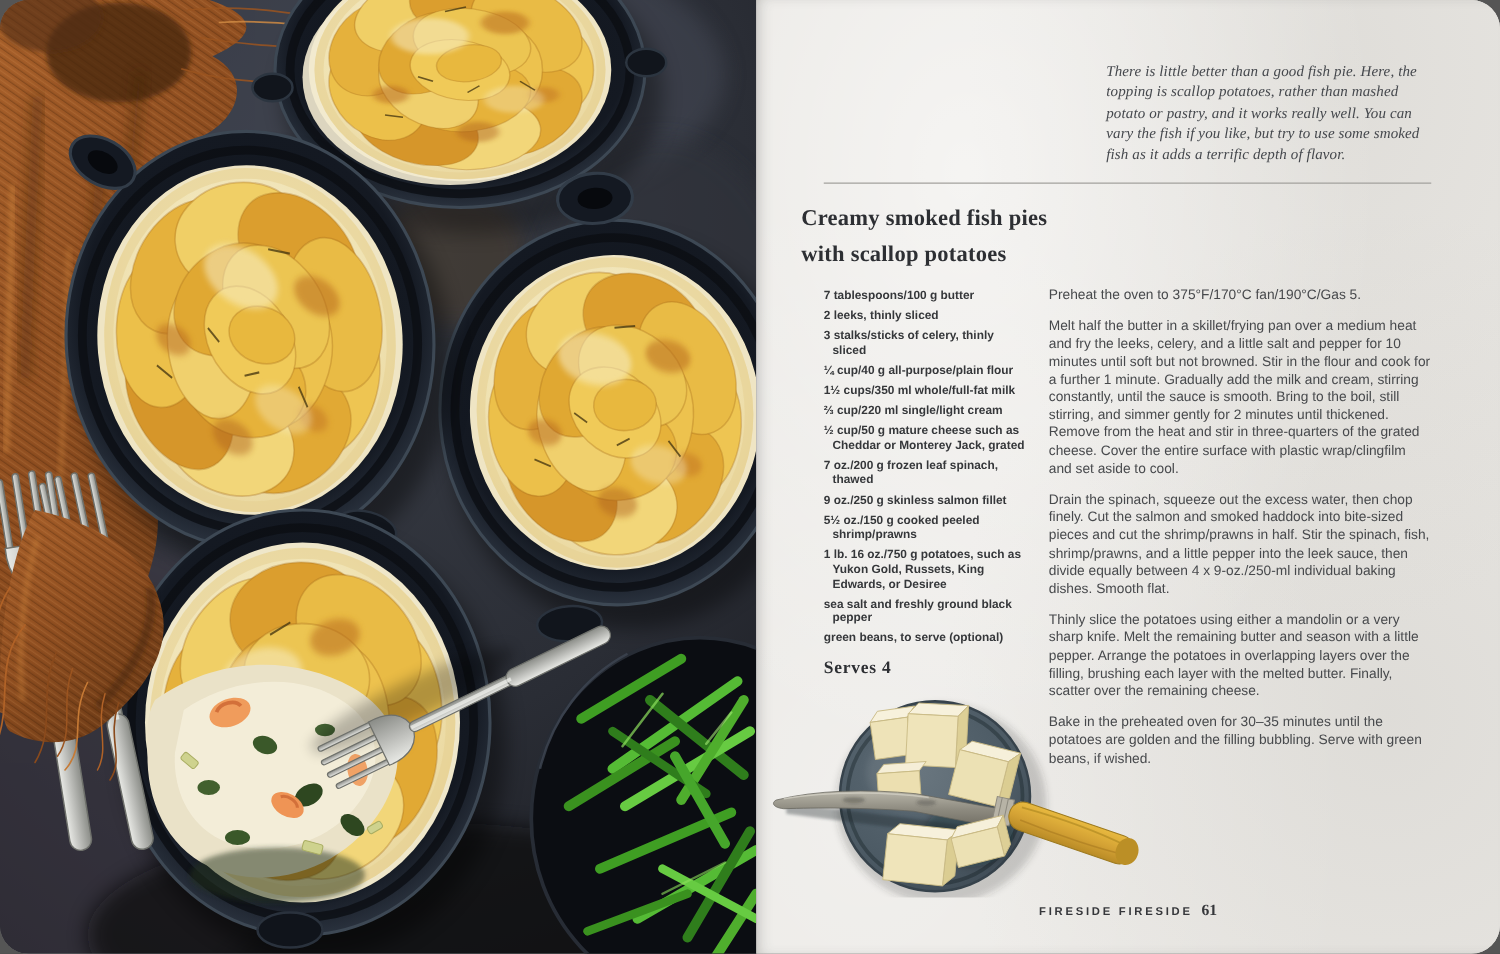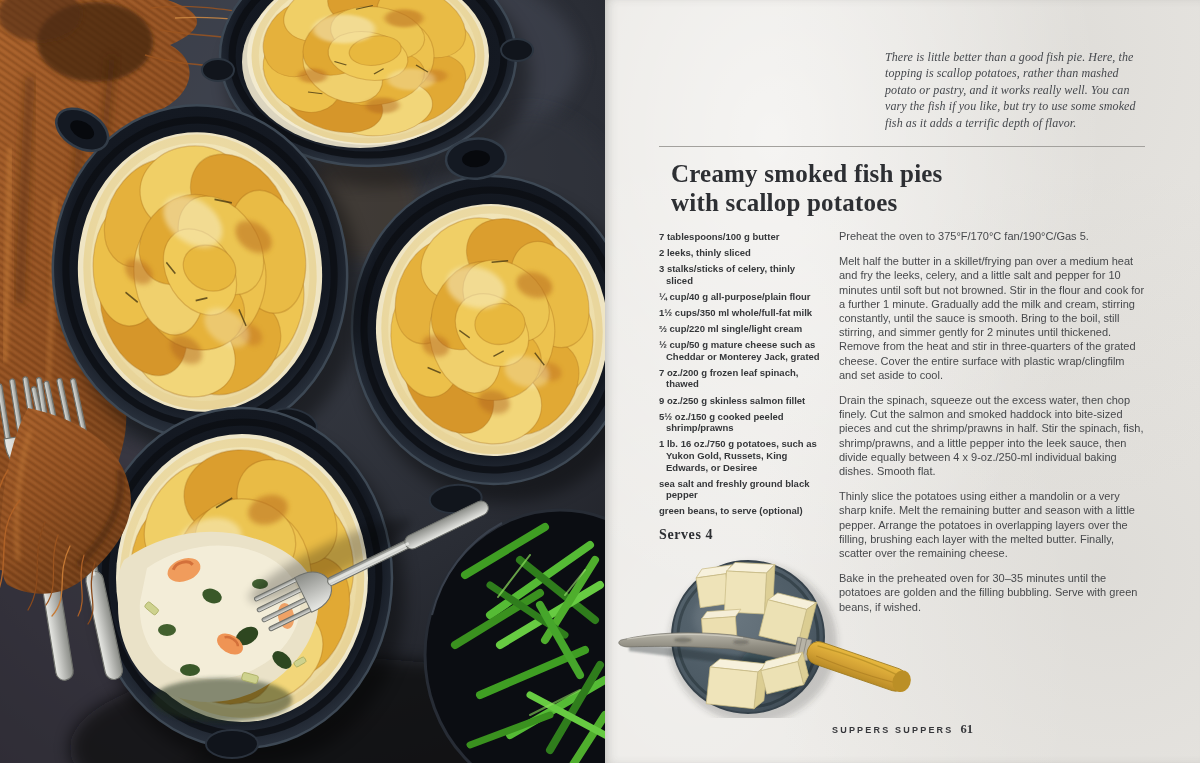--- a/index.html
+++ b/index.html
@@ -1,33 +1,33 @@
 <!DOCTYPE html>
 <html><head>
 <meta charset="utf-8">
 <style>
   html,body{margin:0;padding:0;background:#555;}
-  .spread{position:relative;width:1200px;height:763px;overflow:hidden;background:#e9e7e3;font-family:"Liberation Sans","DejaVu Sans",sans-serif;}
+  .spread{position:relative;width:1200px;height:763px;overflow:hidden;background:#e9e7e3;font-family:"Liberation Sans","DejaVu Sans",sans-serif;border-radius:23px;}
   .photo-page{position:absolute;left:0;top:0;width:605px;height:763px;background:#23262d;}
   .photo-page svg{display:block;}
   .recipe-page{position:absolute;left:605px;top:0;width:595px;height:763px;
     background-color:#e9e7e3;
     background-image:
       radial-gradient(ellipse at 28% 18%, rgba(255,255,255,.55), rgba(255,255,255,0) 55%),
       radial-gradient(ellipse at 78% 8%, rgba(205,203,198,.35), rgba(205,203,198,0) 45%),
       radial-gradient(ellipse at 85% 75%, rgba(206,204,199,.4), rgba(206,204,199,0) 50%),
       radial-gradient(ellipse at 15% 85%, rgba(255,255,255,.35), rgba(255,255,255,0) 55%);
     box-shadow:inset 6px 0 14px -8px rgba(60,58,54,.45);}
   .intro{position:absolute;left:280px;top:49px;width:260px;margin:0;
     font-family:"Liberation Serif","DejaVu Serif",serif;font-style:italic;
     font-size:12px;line-height:16.4px;letter-spacing:.1px;color:#45484d;}
   .rule{position:absolute;left:54px;top:146px;width:486px;height:1px;background:#a3a19d;}
-  .title{position:absolute;left:66px;top:160px;margin:0;
+  .title{position:absolute;left:36px;top:160px;margin:0;
     font-family:"Liberation Serif","DejaVu Serif",serif;font-weight:700;
-    font-size:25px;line-height:28.5px;letter-spacing:.2px;color:#2d2f33;}
+    font-size:18px;line-height:28.5px;letter-spacing:.2px;color:#2d2f33;}
   .ing-col{position:absolute;left:54px;top:231px;width:163px;}
   .ingredients{list-style:none;margin:0;padding:0;}
   .ingredients li{font-size:9.5px;line-height:11.6px;font-weight:700;color:#35373a;
     margin:0 0 4.5px 0;padding-left:7px;text-indent:-7px;}
   .serves{margin-top:10px;font-family:"Liberation Serif","DejaVu Serif",serif;
     font-weight:700;font-size:14px;letter-spacing:.6px;color:#2d2f33;}
   .method{position:absolute;left:222px;top:229px;width:318px;}
   .method p{margin:0 0 11px 12px;font-size:11px;line-height:14.2px;color:#47494c;}
   .butter-svg{position:absolute;left:8px;top:546px;}
   .footer{position:absolute;left:0;top:719px;width:100%;text-align:center;color:#36373b;}
@@ -422,16 +422,16 @@
           </g>
         <g transform="translate(146,117) rotate(-14)">
             <path d="M0,8 L7,0 H45 L38,8 Z" fill="#f6f0da"></path>
             <path d="M38,8 L45,0 V24 L38,32 Z" fill="#ddcf96"></path>
             <rect y="8" width="38" height="24" fill="#ece1b4"></rect>
           </g>
       </g>
     </svg>
 
     <div class="footer">
-      <span class="section">SUPPERS SUPPERS</span><span class="pagenum">61</span>
+      <span class="section">FIRESIDE FIRESIDE</span><span class="pagenum">61</span>
     </div>
   </div>
 </div>
 
 </body></html>

